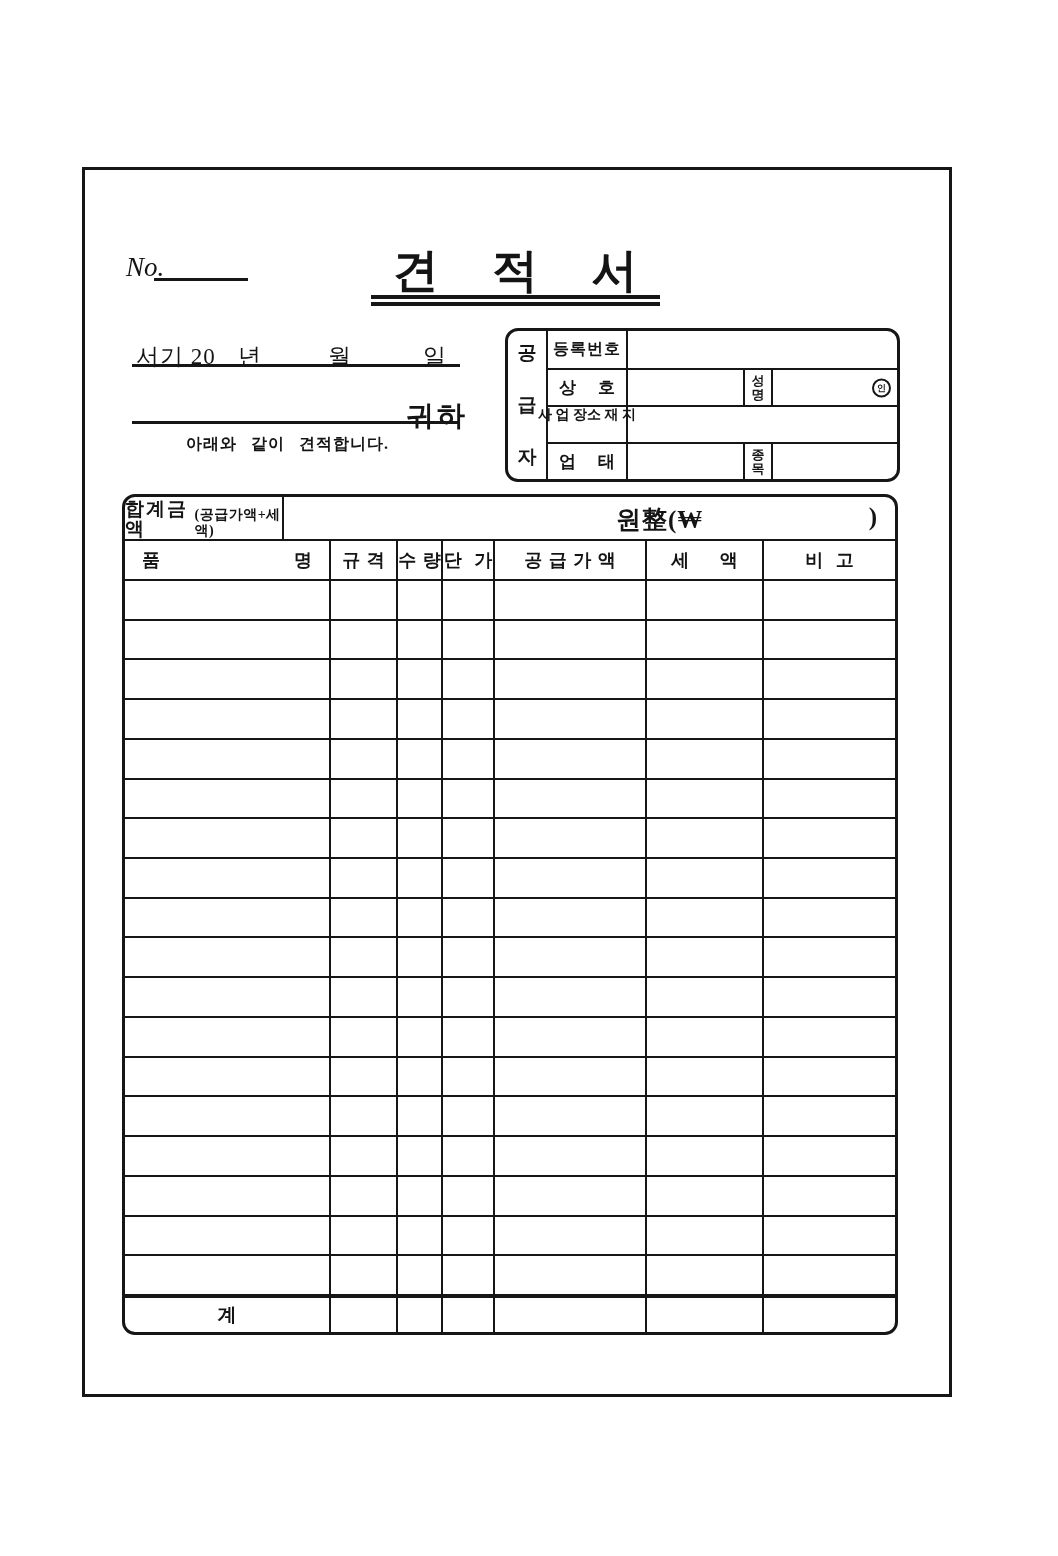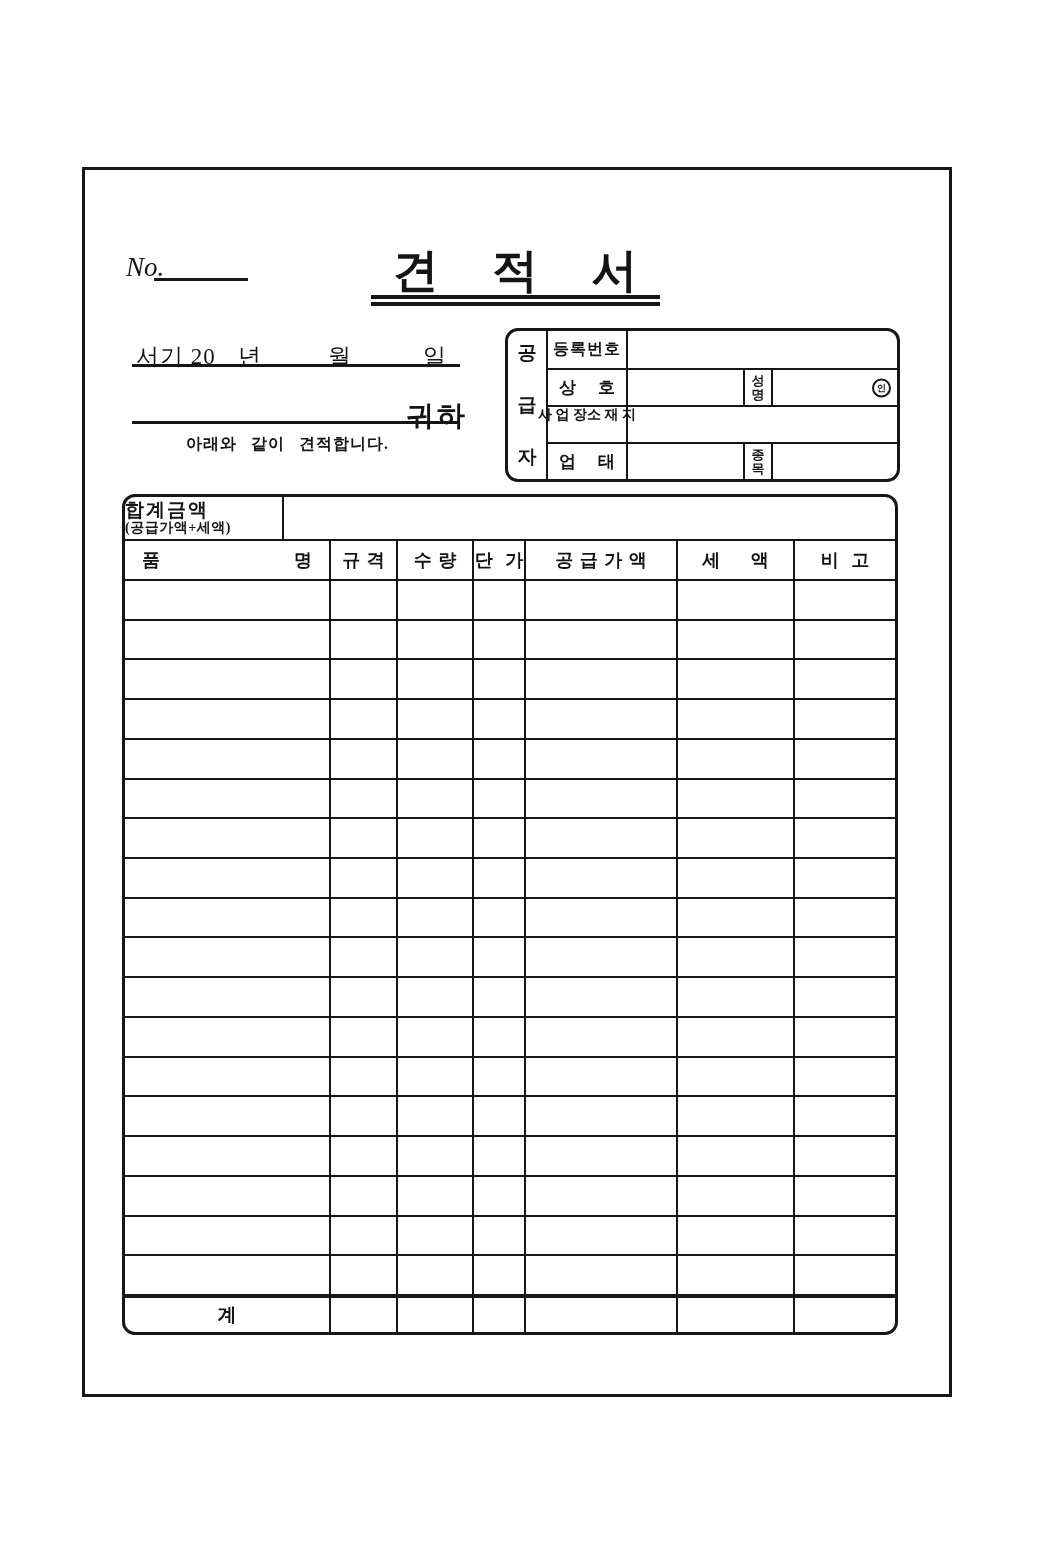--- a/index.html
+++ b/index.html
@@ -59,29 +59,29 @@
     font-size:9px; font-weight:bold; line-height:1;
   }
   
   .qtable {
     position:absolute; left:122px; top:494px; width:776px; height:841px;
     border:3px solid #161616; border-radius:13px; overflow:hidden;
     display:flex; flex-direction:column; background:#fff;
   }
   .sum-row { height:44px; display:flex; border-bottom:2px solid #161616; }
   .sum-left { width:159px; border-right:2px solid #161616;
-    display:flex; flex-direction:column; align-items:flex-start; justify-content:center; }
+    display:flex; align-items:flex-end; justify-content:center; }
   .sum-title { font-size:19px; font-weight:bold; letter-spacing:2px; line-height:20px; }
   .sum-sub { font-size:14px; font-weight:bold; line-height:16px; letter-spacing:0.5px; }
   .sum-right { flex:1; position:relative; }
   .amt-prefix { position:absolute; left:332px; top:6px; font-size:25px; font-weight:bold; letter-spacing:1px; }
   .amt-suffix { position:absolute; right:18px; top:6px; font-size:25px; font-weight:bold; }
   .hdr-row { height:40px; display:flex; border-bottom:2px solid #161616; font-size:18px; font-weight:bold; }
   .cell { display:flex; align-items:center; justify-content:center; }
-  .c1{width:206px;} .c2{width:67px;} .c3{width:76px;} .c4{width:52px;} .c5{width:152px;} .c6{width:117px;} .c7{flex:1;}
+  .c1{width:206px;} .c2{width:67px;} .c3{width:45px;} .c4{width:52px;} .c5{width:152px;} .c6{width:117px;} .c7{flex:1;}
   .br { border-right:2px solid #161616; }
   .hdr-item { justify-content:space-between; padding:0 17px; }
   .ws-sm { word-spacing:2px; } .ws-md { word-spacing:8px; } .ws-lg { word-spacing:26px; }
   .tbody { flex:1; display:flex; flex-direction:column; }
   .trow { flex:1; display:flex; border-bottom:2px solid #161616; }
   .trow:last-child { border-bottom:none; }
   .total-row { height:38px; display:flex; border-top:4px solid #161616; }
   .total-label { font-size:19px; font-weight:bold; }
 </style>
 </head>
@@ -148,20 +148,24 @@
     <div class="cell bt bl sup-value" style="grid-row:4;grid-column:5"></div>
   </div>
 
   <div class="qtable">
 
     <div class="sum-row">
       <div class="sum-left">
         <div class="sum-title">합계금액</div>
         <div class="sum-sub">(공급가액+세액)</div>
       </div>
+      <div class="sum-right">
+        <span class="amt-prefix">원整(₩</span>
+        <span class="amt-suffix">)</span>
+      </div>
     </div>
 
     <div class="hdr-row">
       <div class="cell c1 br hdr-item">
         <span>품</span>
         <span>명</span>
       </div>
       <div class="cell c2 br ws-sm">규 격</div>
       <div class="cell c3 br ws-sm">수 량</div>
       <div class="cell c4 br ws-md">단 가</div>

